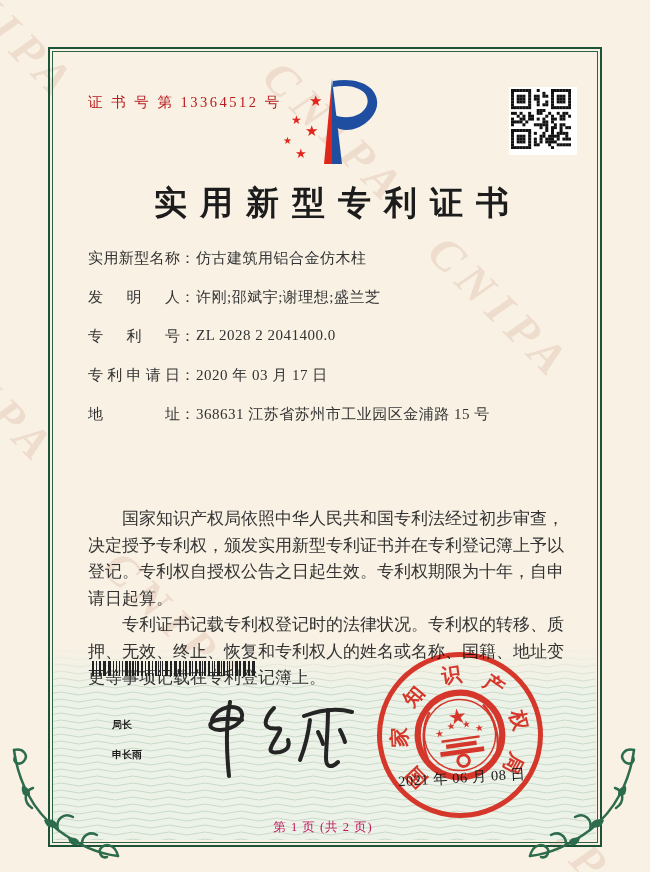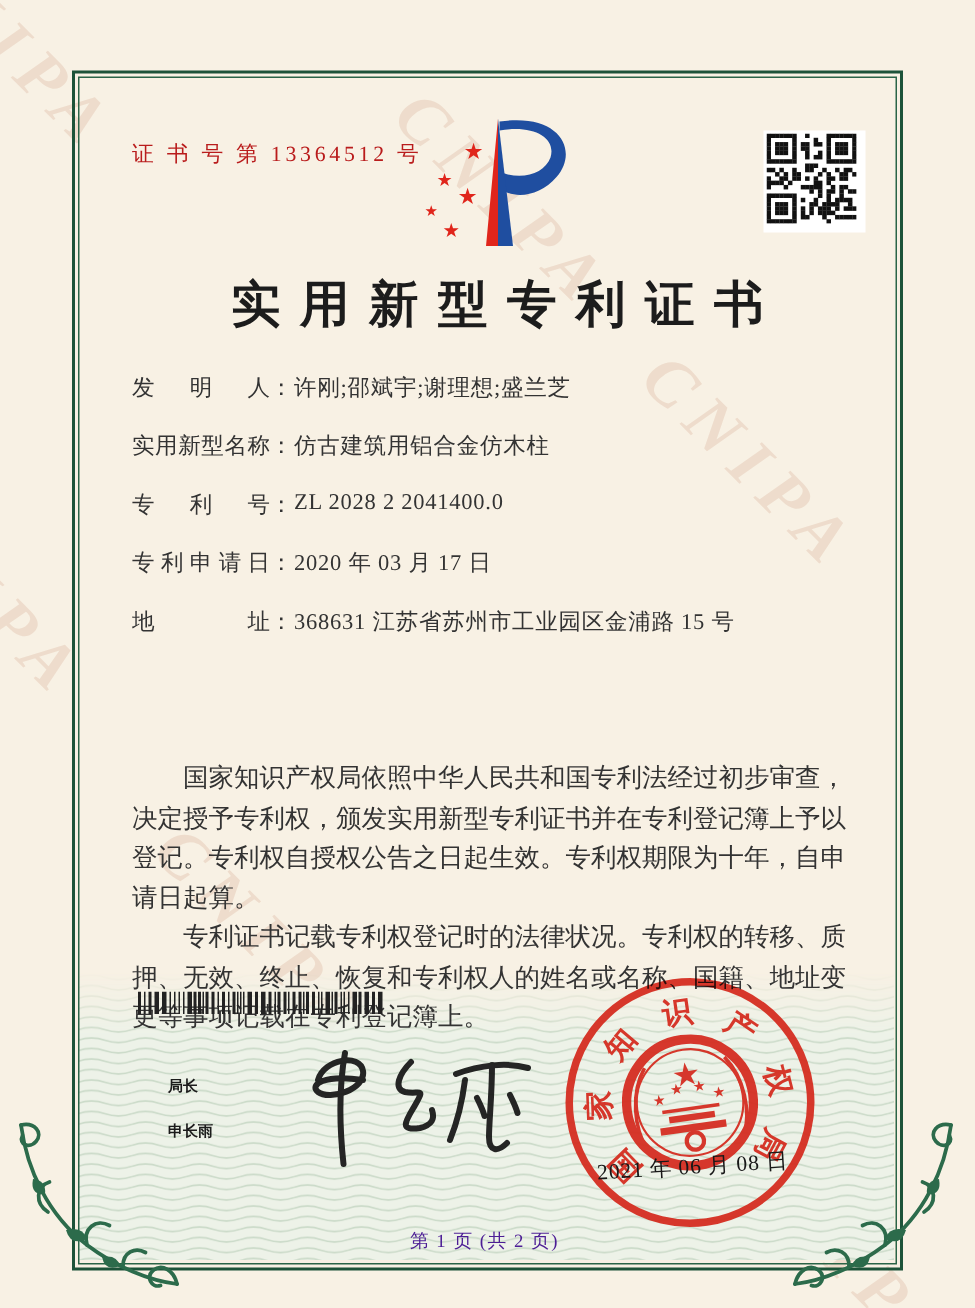--- a/index.html
+++ b/index.html
@@ -58,21 +58,21 @@
         font-size:20px;font-weight:bold;transform-origin:center;}
   .emblem{position:absolute;left:35px;top:35px;}
   .seal-date{position:absolute;left:398px;top:768px;width:140px;z-index:5;
         font-size:14.5px;color:#181818;letter-spacing:0.5px;transform:rotate(-3.5deg);}
 
   .corner{position:absolute;width:118px;height:115px;z-index:4;}
   .corner-l{left:2px;top:746px;}
   .corner-r{left:528px;top:746px;transform:scaleX(-1);}
 
   .footer{position:absolute;left:48px;top:819px;width:550px;text-align:center;
-          font-size:12.5px;color:#4c1d95;z-index:3;letter-spacing:1px;}
+          font-size:12.5px;color:#be185d;z-index:3;letter-spacing:1px;}
 </style>
 </head>
 <body>
 
 <div class="page">
 
   <span class="wm" style="left:-40px;top:-55px;">CNIPA</span>
   <span class="wm" style="left:290px;top:50px;">CNIPA</span>
   <span class="wm" style="left:455px;top:225px;">CNIPA</span>
   <span class="wm" style="left:-60px;top:310px;">CNIPA</span>
@@ -322,24 +322,24 @@
           <rect x="18" y="19" width="1.05" height="1.05" fill="#111"></rect>
           <rect x="19" y="19" width="1.05" height="1.05" fill="#111"></rect>
           <rect x="20" y="19" width="1.05" height="1.05" fill="#111"></rect>
           <rect x="14" y="20" width="1.05" height="1.05" fill="#111"></rect>
         </svg></div>
 
     <h1 class="title">实用新型专利证书</h1>
 
     <div class="fields">
       <div class="frow">
+        <span class="flabel">实用新型名称</span><span class="colon">：</span><span class="fvalue">仿古建筑用铝合金仿木柱</span>
+      </div>
+      <div class="frow">
         <span class="flabel">发明人</span><span class="colon">：</span><span class="fvalue">许刚;邵斌宇;谢理想;盛兰芝</span>
-      </div>
-      <div class="frow">
-        <span class="flabel">实用新型名称</span><span class="colon">：</span><span class="fvalue">仿古建筑用铝合金仿木柱</span>
       </div>
       <div class="frow">
         <span class="flabel">专利号</span><span class="colon">：</span><span class="fvalue">ZL 2028 2 2041400.0</span>
       </div>
       <div class="frow">
         <span class="flabel">专利申请日</span><span class="colon">：</span><span class="fvalue">2020 年 03 月 17 日</span>
       </div>
       <div class="frow">
         <span class="flabel">地址</span><span class="colon">：</span><span class="fvalue">368631 江苏省苏州市工业园区金浦路 15 号</span>
       </div>

